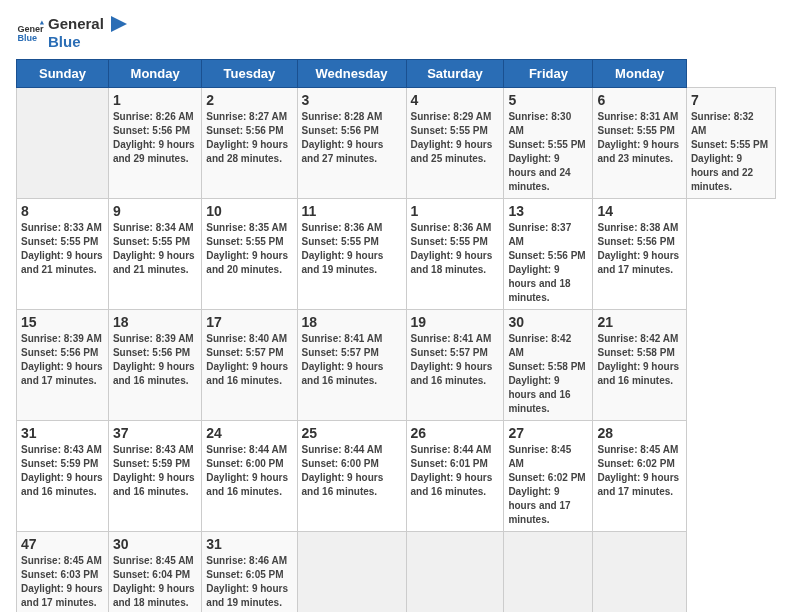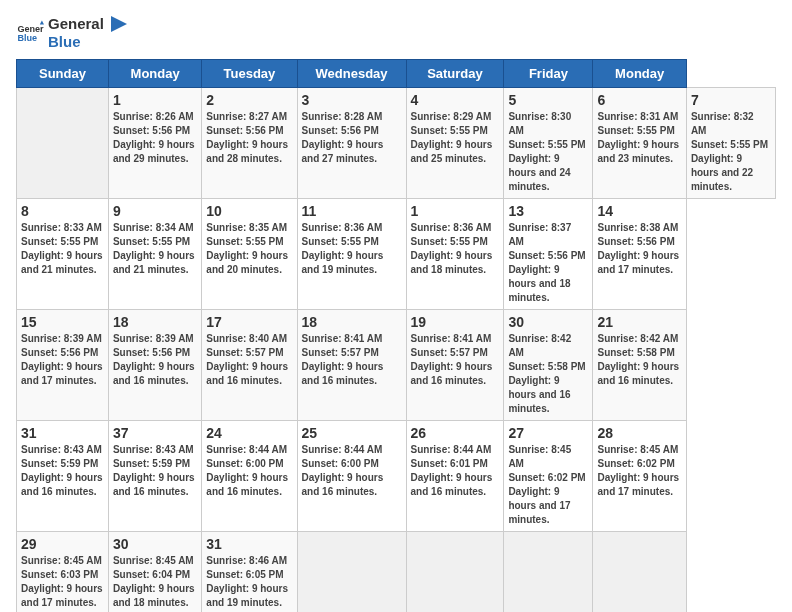--- a/index.html
+++ b/index.html
@@ -345,21 +345,21 @@
           <span class="day-num">28</span>
           <div class="day-info">
             Sunrise: 8:45 AM<br>
             Sunset: 6:02 PM<br>
             Daylight: 9 hours and 17 minutes.
           </div>
         </td>
       </tr>
       <tr>
         <td>
-          <span class="day-num">29</span>
+          <span class="day-num">47</span>
           <div class="day-info">
             Sunrise: 8:45 AM<br>
             Sunset: 6:03 PM<br>
             Daylight: 9 hours and 17 minutes.
           </div>
         </td>
         <td>
           <span class="day-num">30</span>
           <div class="day-info">
             Sunrise: 8:45 AM<br>

